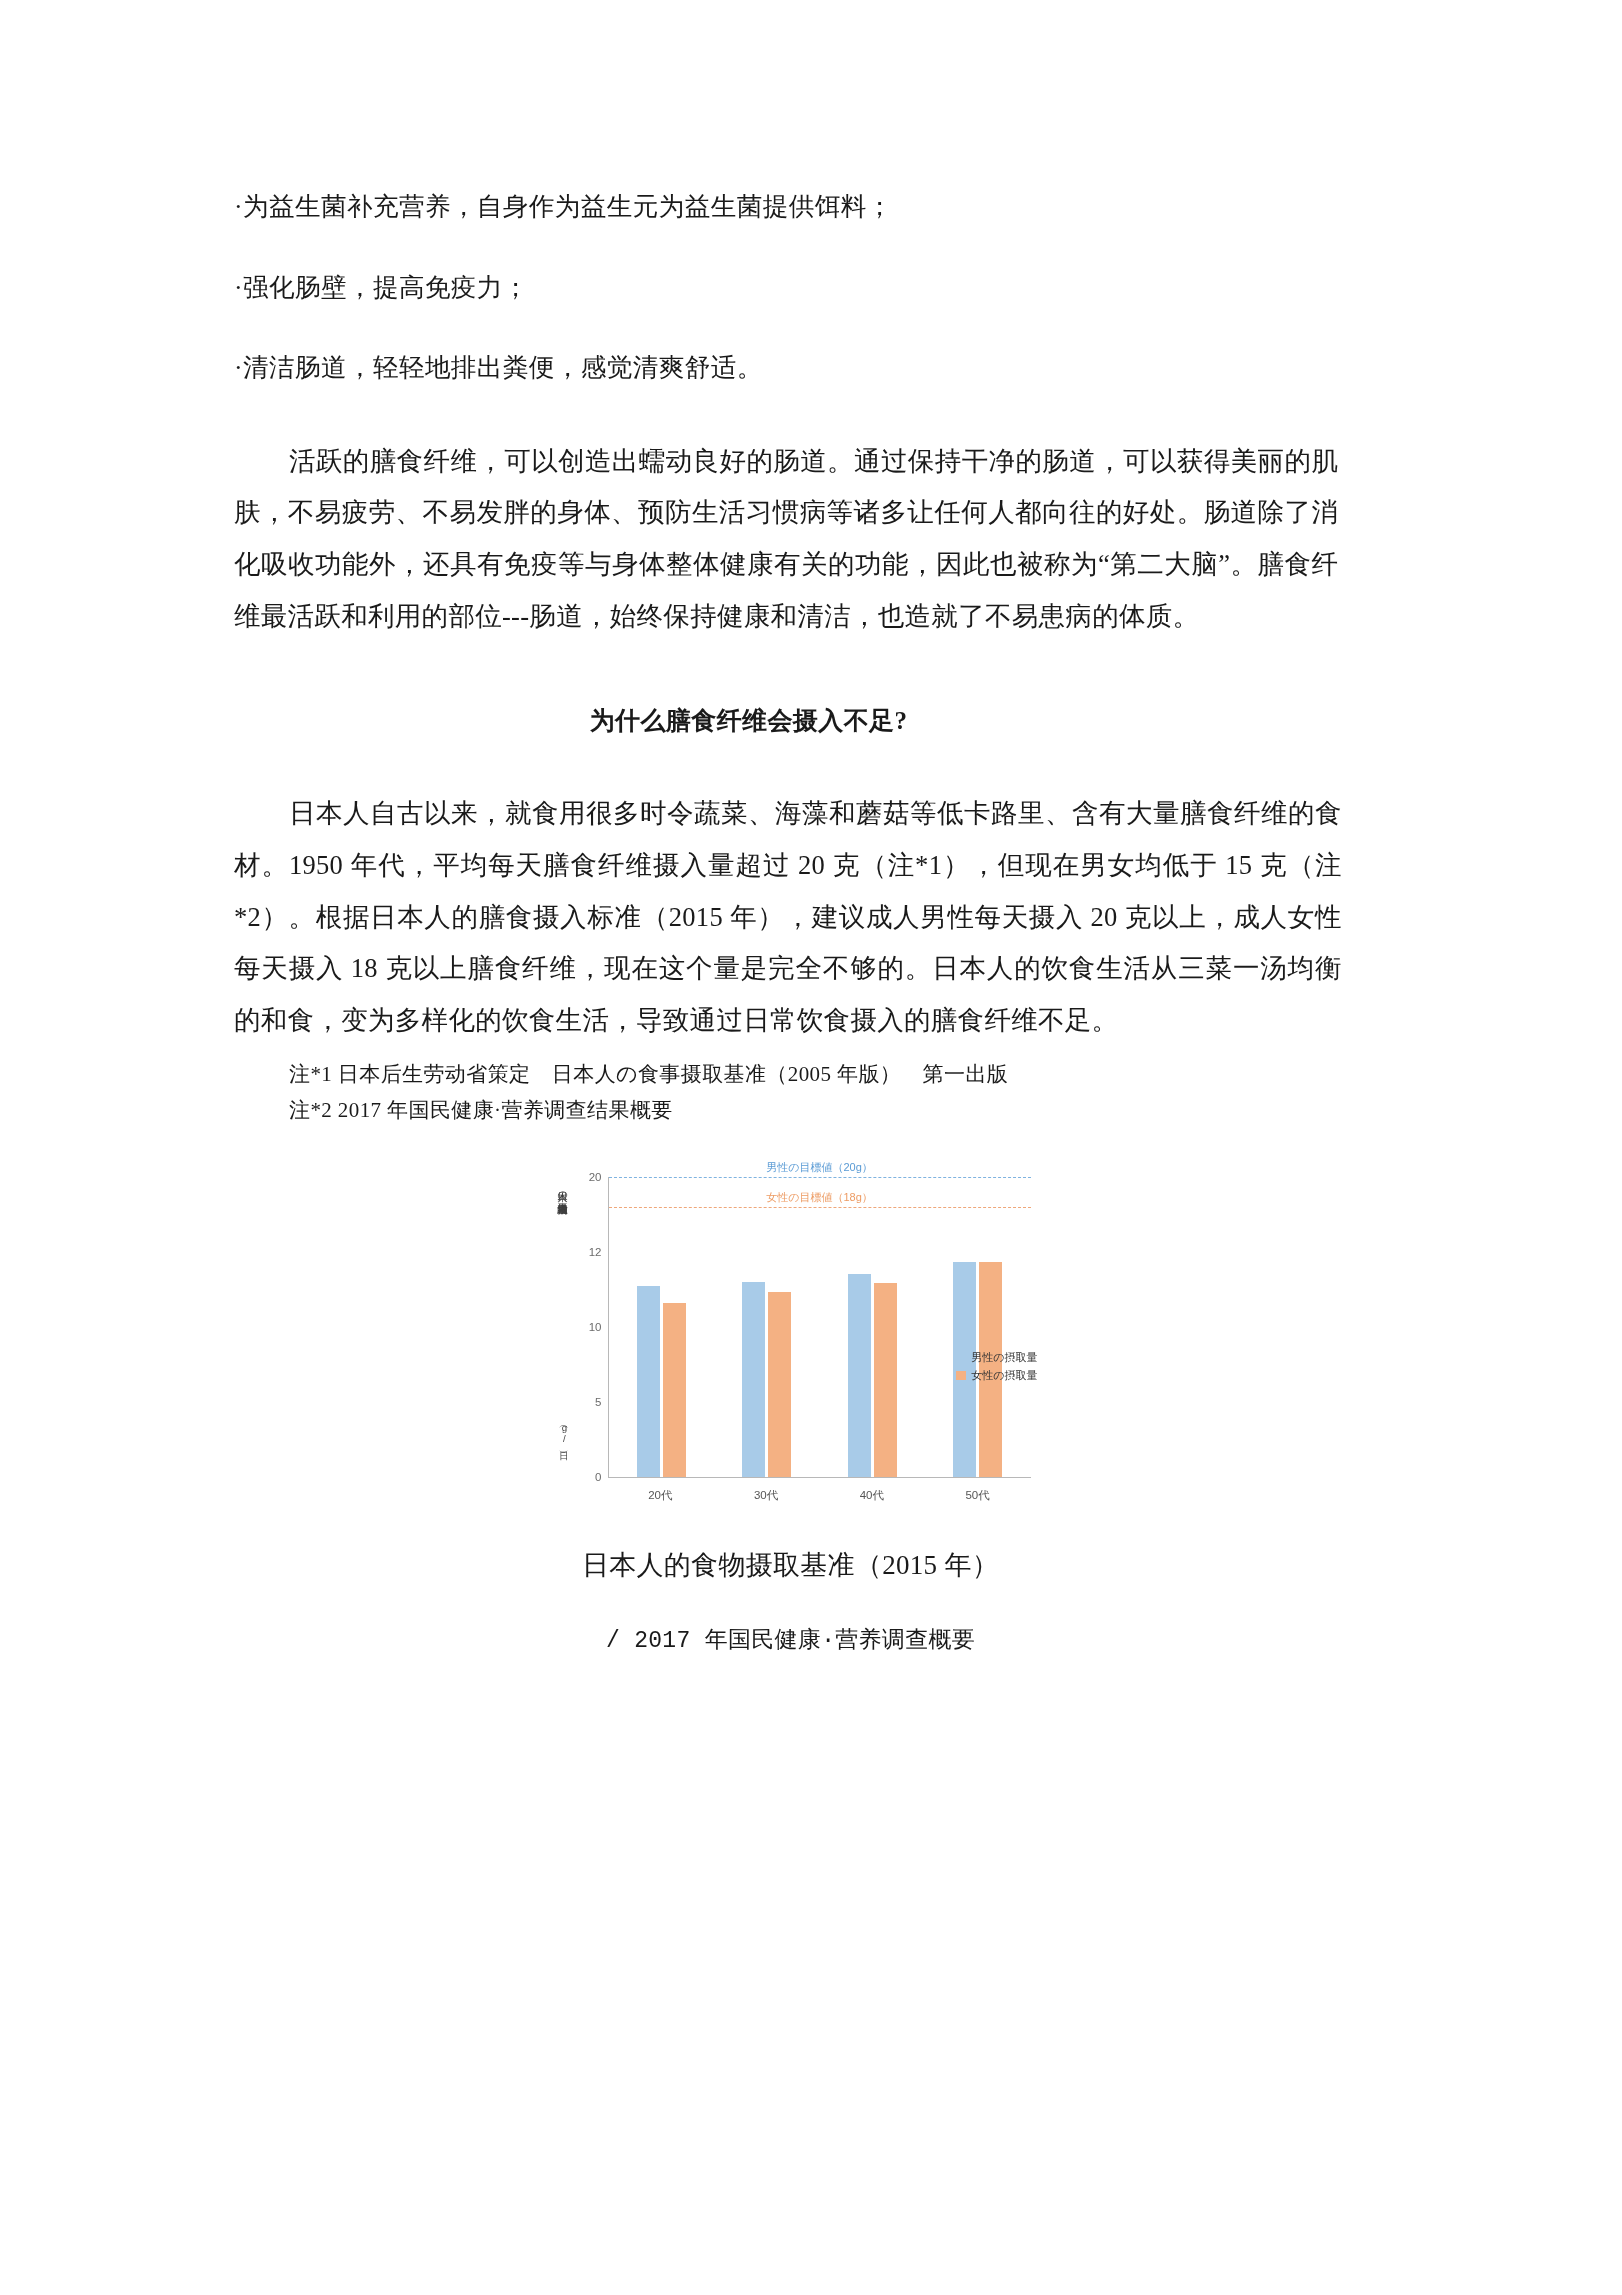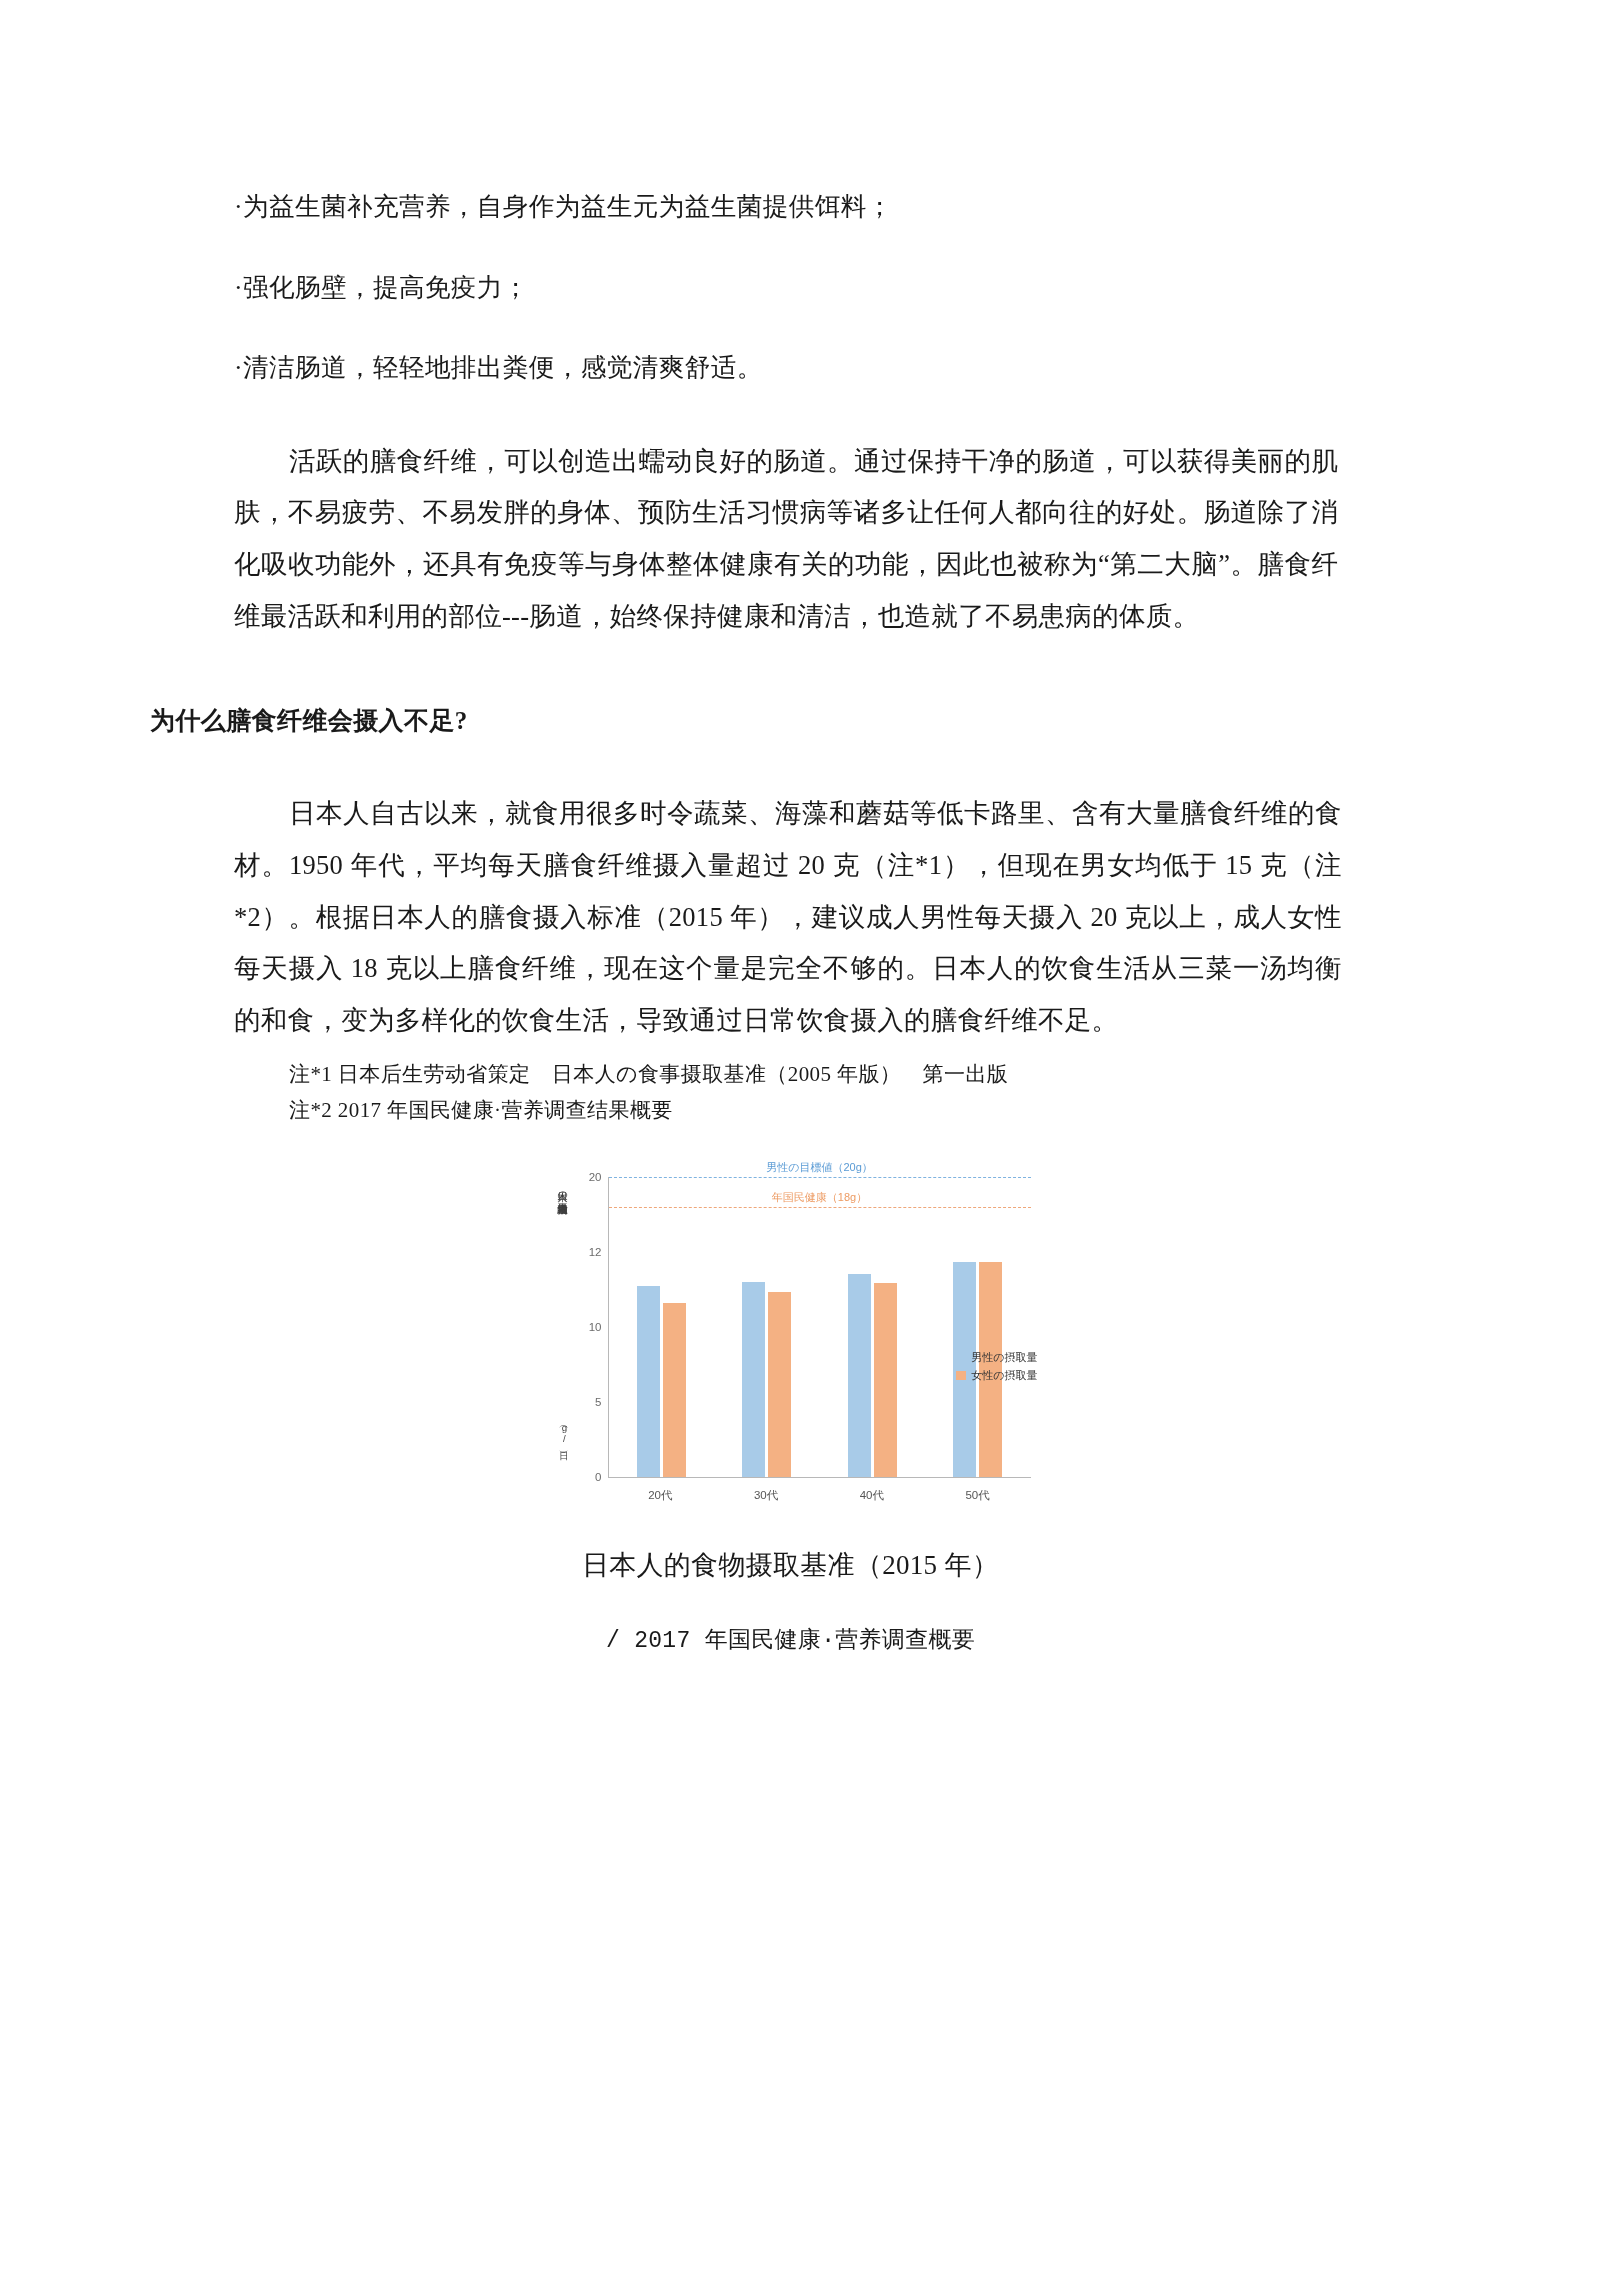--- a/index.html
+++ b/index.html
@@ -46,20 +46,21 @@
   .para-block {
     margin-top: 53px;
     margin-right: 8.8px;
   }
   .heading {
     font-size: 25px;
     font-weight: bold;
     margin-top: 62px;
     margin-left: -84px;
     letter-spacing: 0.4px;
+    text-align: center;
   }
   .para-block2 {
     margin-top: 51px;
     margin-right: 5.3px;
   }
   .notes {
     margin-top: 8.8px;
     margin-left: 55px;
   }
   .note-line {
@@ -248,21 +249,21 @@
         <div class="ytick" style="top:100%">0</div>
         <div class="ytick" style="top:75%">5</div>
         <div class="ytick" style="top:50%">10</div>
         <div class="ytick" style="top:25%">12</div>
         <div class="ytick" style="top:0%">20</div>
 
         <div class="target-line male" style="top:0%">
           <div class="target-label">男性の目標値（20g）</div>
         </div>
         <div class="target-line female" style="top:10%">
-          <div class="target-label female">年国民健康（18g）</div>
+          <div class="target-label female">女性の目標値（18g）</div>
         </div>
 
         <div class="bars">
           <div class="group">
             <div class="bar" style="height:63.5%"></div>
             <div class="bar female" style="height:58%"></div>
           </div>
           <div class="group">
             <div class="bar" style="height:65%"></div>
             <div class="bar female" style="height:61.5%"></div>

